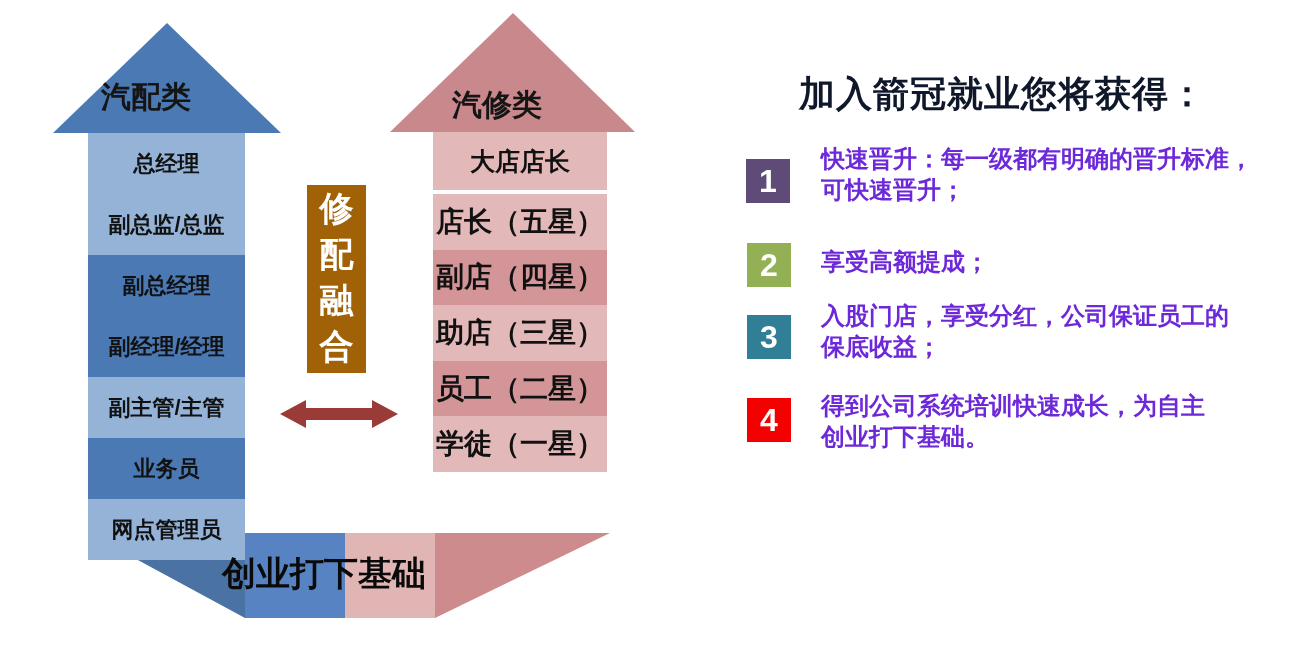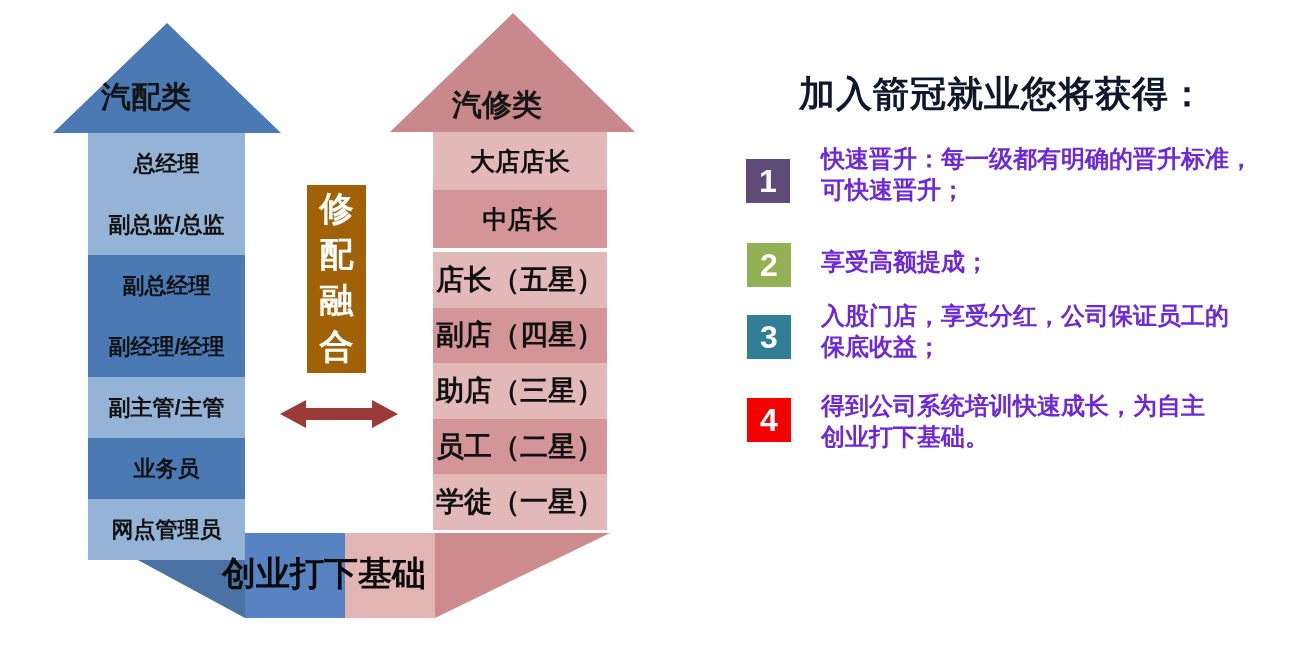--- a/index.html
+++ b/index.html
@@ -82,21 +82,20 @@
     <div class="lrow blight">副总监/总监</div>
     <div class="lrow bdark">副总经理</div>
     <div class="lrow bdark">副经理/经理</div>
     <div class="lrow blight">副主管/主管</div>
     <div class="lrow bdark">业务员</div>
     <div class="lrow blight">网点管理员</div>
   </div>
 
   <div class="right-col">
     <div class="rrow-top plight">大店店长</div>
-    <div class="rrow-top pdark">中店长</div>
     <div class="vgap"></div>
     <div class="rrow-star plight">店长（五星）</div>
     <div class="rrow-star pdark">副店（四星）</div>
     <div class="rrow-star plight">助店（三星）</div>
     <div class="rrow-star pdark">员工（二星）</div>
     <div class="rrow-star plight">学徒（一星）</div>
   </div>
 
   <div class="center-box">修配融合</div>
 

